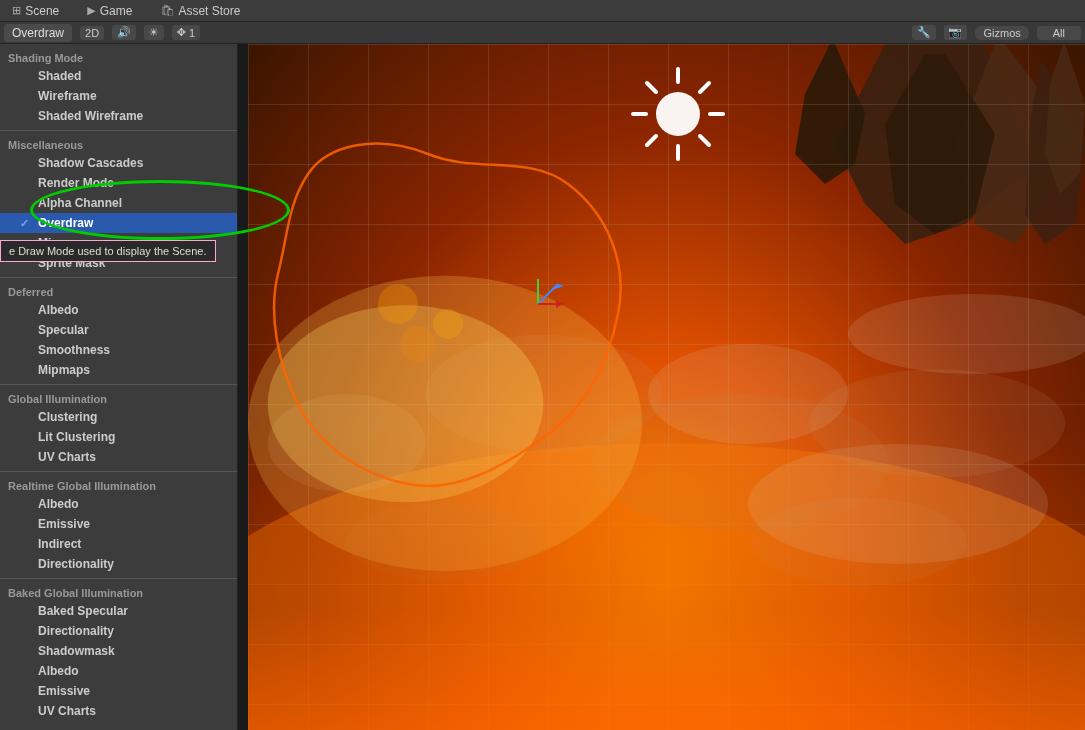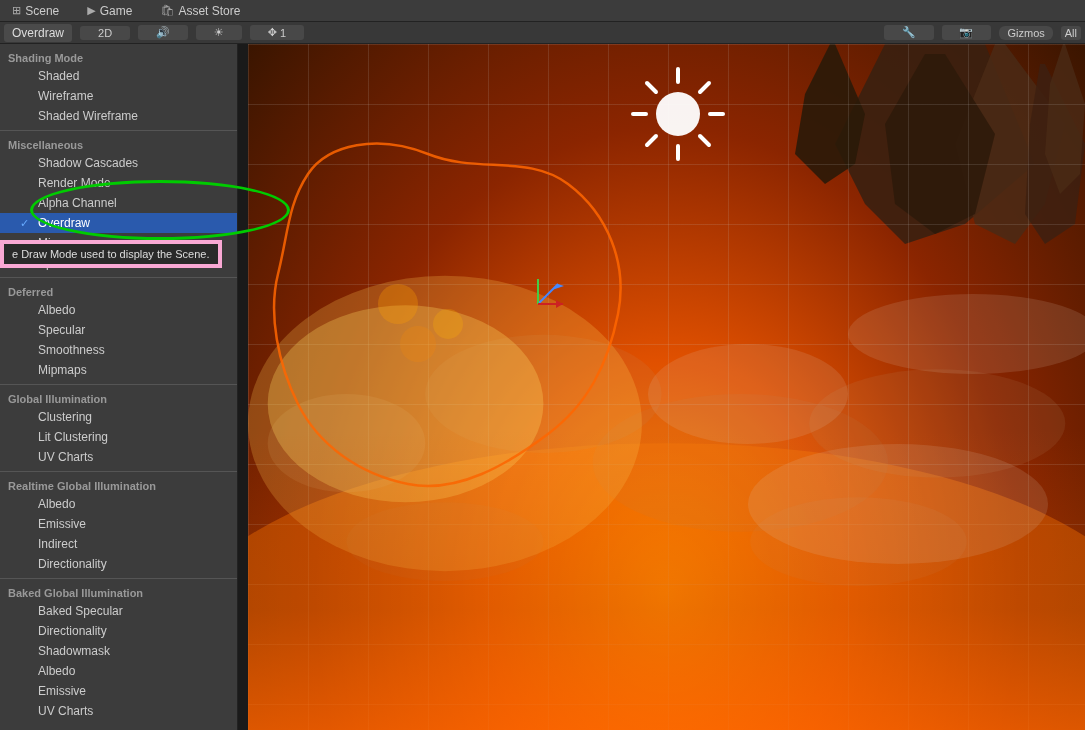--- a/index.html
+++ b/index.html
@@ -53,41 +53,41 @@
       color: #ddd;
       font-size: 12px;
       background: #4a4a4a;
       padding: 2px 8px;
       border-radius: 3px;
       cursor: pointer;
     }
     .bar-btn {
       color: #ccc;
       font-size: 11px;
-      padding: 1px 18px;
+      padding: 1px 5px;
       background: #484848;
       border-radius: 3px;
       cursor: pointer;
       display: flex;
       align-items: center;
       gap: 3px;
     }
     .bar-spacer { flex: 1; }
     .gizmos-btn {
       color: #ccc;
       font-size: 11px;
       padding: 1px 8px;
       background: #484848;
       border-radius: 6px;
       cursor: pointer;
     }
     .all-btn {
       color: #ccc;
       font-size: 11px;
-      padding: 1px 4px;
+      padding: 1px 16px;
       background: #484848;
       border-radius: 3px;
       cursor: pointer;
     }
 
     
     #main {
       display: flex;
       height: calc(730px - 44px);
       position: relative;
@@ -116,20 +116,21 @@
 
     .menu-item {
       padding: 3px 8px 3px 20px;
       cursor: pointer;
       color: #ccc;
       font-size: 12px;
       display: flex;
       align-items: center;
       gap: 4px;
       white-space: nowrap;
+      font-weight: bold;
     }
     .menu-item.active {
       background: #2a5aad;
       color: #fff;
     }
     .checkmark {
       color: #6af;
       font-size: 11px;
       width: 14px;
       display: inline-block;
@@ -140,21 +141,21 @@
       background: #555;
       margin: 4px 0;
     }
 
     
     #tooltip {
       position: absolute;
       left: 0;
       top: 196px;
       background: #2a2a2a;
-      border: 4px solid #f9a8d4;
+      border: 1px solid #f9a8d4;
       color: #ddd;
       font-size: 11px;
       padding: 4px 8px;
       z-index: 20;
       pointer-events: none;
       max-width: 240px;
     }
 
     
     #scene-view {

